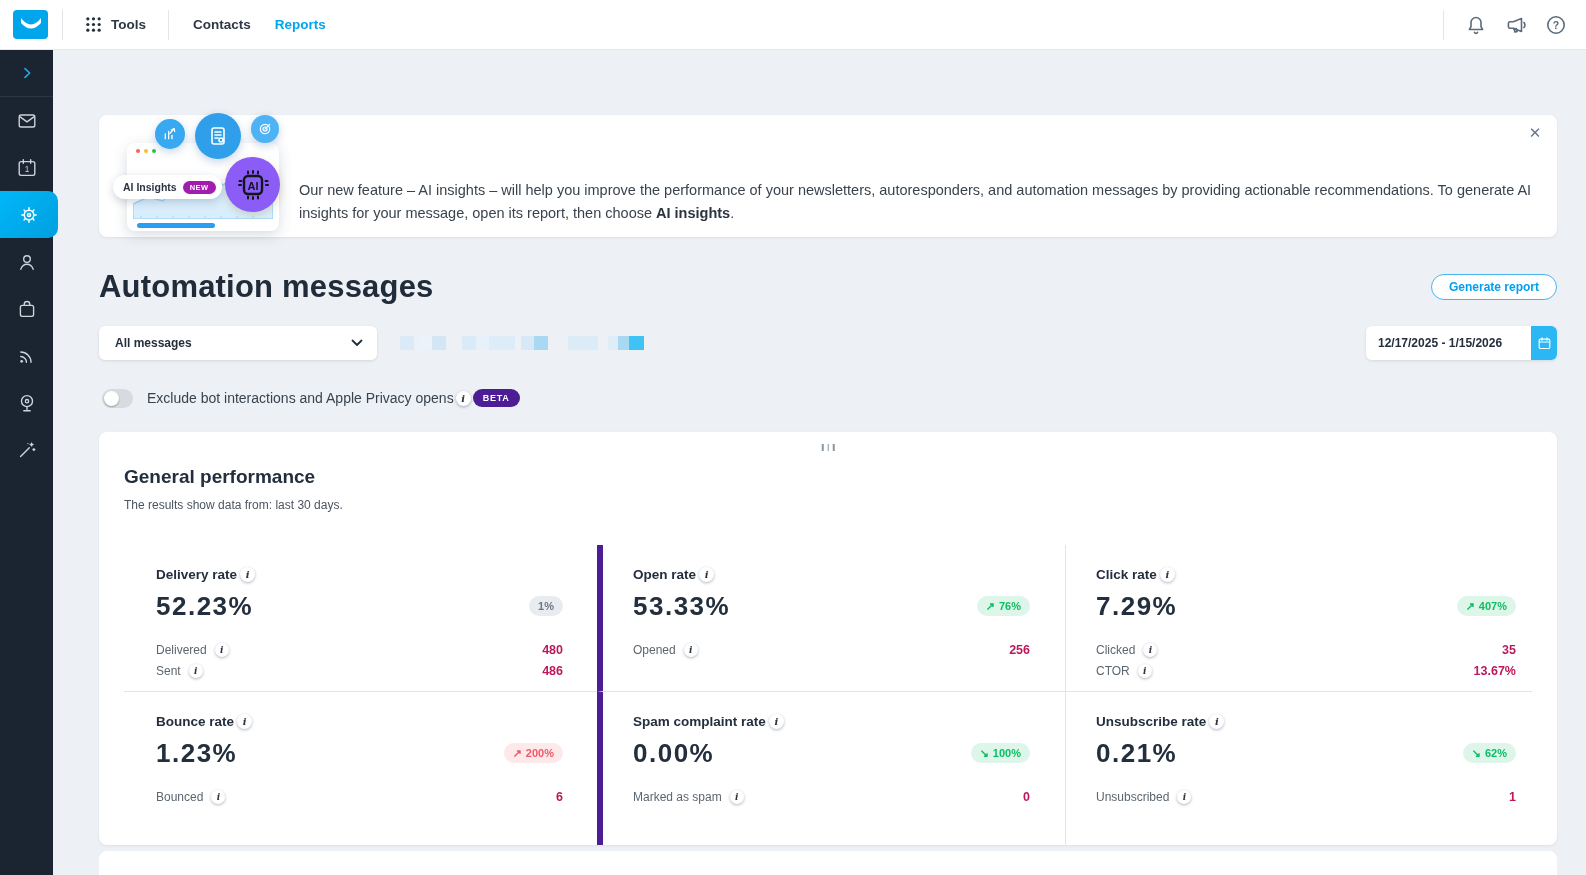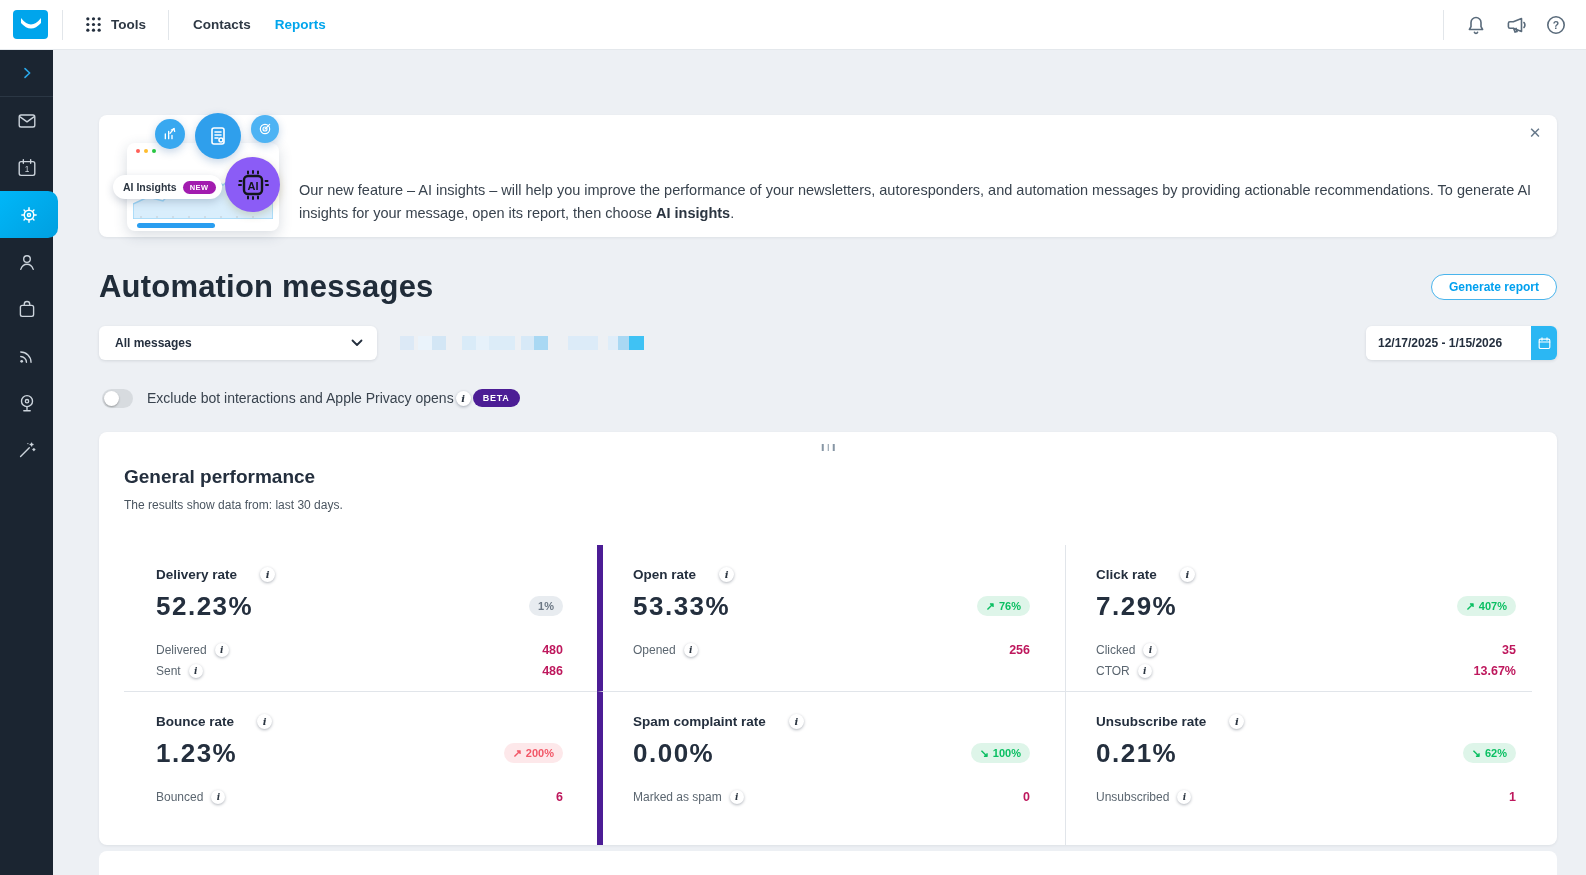--- a/index.html
+++ b/index.html
@@ -107,21 +107,21 @@
   .drag i{width:1.5px;height:7px;background:#8796a5;display:block;}
   .gp-title{position:absolute;left:25px;top:34px;font-size:19px;font-weight:700;color:#242f3e;}
   .gp-sub{position:absolute;left:25px;top:66px;font-size:12px;color:#4a5560;}
   .metrics-grid{position:absolute;left:25px;right:25px;top:113px;display:grid;
     grid-template-columns:473px 468px 1fr;grid-template-rows:146px 154px;}
   .cell{padding-top:22px;}
   .cell.col1{padding-left:32px;padding-right:34px;}
   .cell.col2{padding-left:30px;padding-right:35px;border-left:6px solid #4c1d95;}
   .cell.col3{padding-left:30px;padding-right:16px;border-left:1px solid #e1e5ea;}
   .cell.r2{border-top:1px solid #e1e5ea;}
-  .mhead{display:flex;align-items:center;gap:23px;}
+  .mhead{display:flex;align-items:center;gap:3px;}
   .m-label{font-size:13.5px;font-weight:700;color:#242f3e;}
   .valrow{display:flex;align-items:center;margin-top:7px;height:34px;}
   .m-value{font-size:26px;font-weight:700;color:#242f3e;letter-spacing:1.5px;}
   .badge{margin-left:auto;height:20px;border-radius:10px;padding:0 9px;display:inline-flex;align-items:center;gap:4px;
     font-size:11px;font-weight:700;}
   .badge.neutral{background:var(--neutral-bg);color:var(--neutral-text);}
   .badge.positive{background:var(--positive-bg);color:var(--positive-green);}
   .badge.negative{background:var(--negative-bg);color:var(--negative-red);}
   .subs{margin-top:16px;}
   .srow{display:flex;align-items:center;gap:8px;height:21px;}

